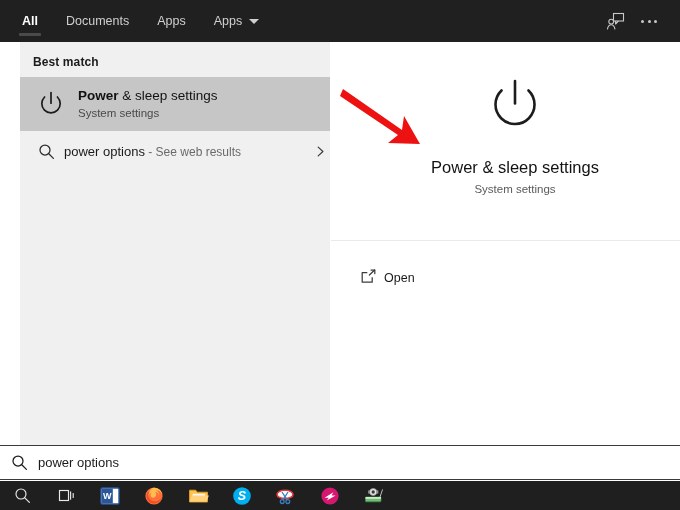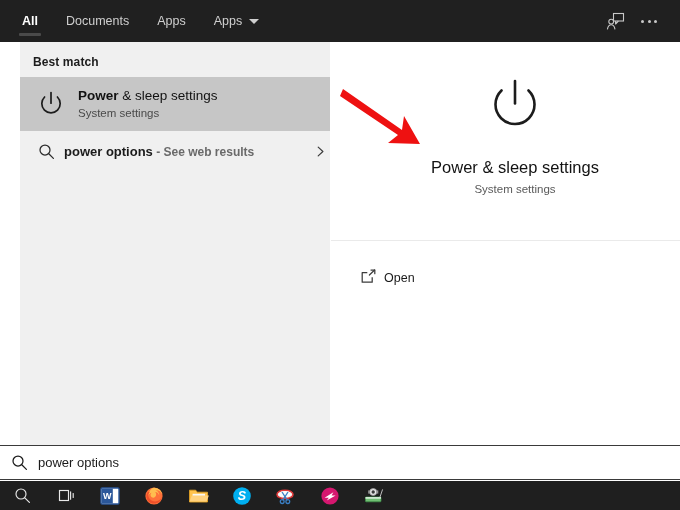--- a/index.html
+++ b/index.html
@@ -97,21 +97,20 @@
   .bm-text { display: flex; flex-direction: column; justify-content: center; padding-left: 4px; }
   .bm-title { font-size: 13.5px; color: #121212; line-height: 17px; }
   .bm-title b { font-weight: bold; }
   .bm-sub { font-size: 11.5px; color: #4a4a4a; line-height: 15px; margin-top: 2px; }
 
   .web-row {
     height: 40px;
     display: flex; align-items: center;
     padding-left: 8px; padding-right: 3px;
     cursor: default;
-    font-weight: bold;
   }
   .web-icon {
     width: 36px; flex: 0 0 36px;
     display: flex; align-items: center; justify-content: center;
   }
   .web-text { font-size: 13px; color: #1a1a1a; white-space: nowrap; }
   .web-text .muted { color: #6a6a6a; font-size: 12px; }
   .web-chevron { margin-left: auto; color: #4a4a4a; display: flex; align-items: center; }
 
   

